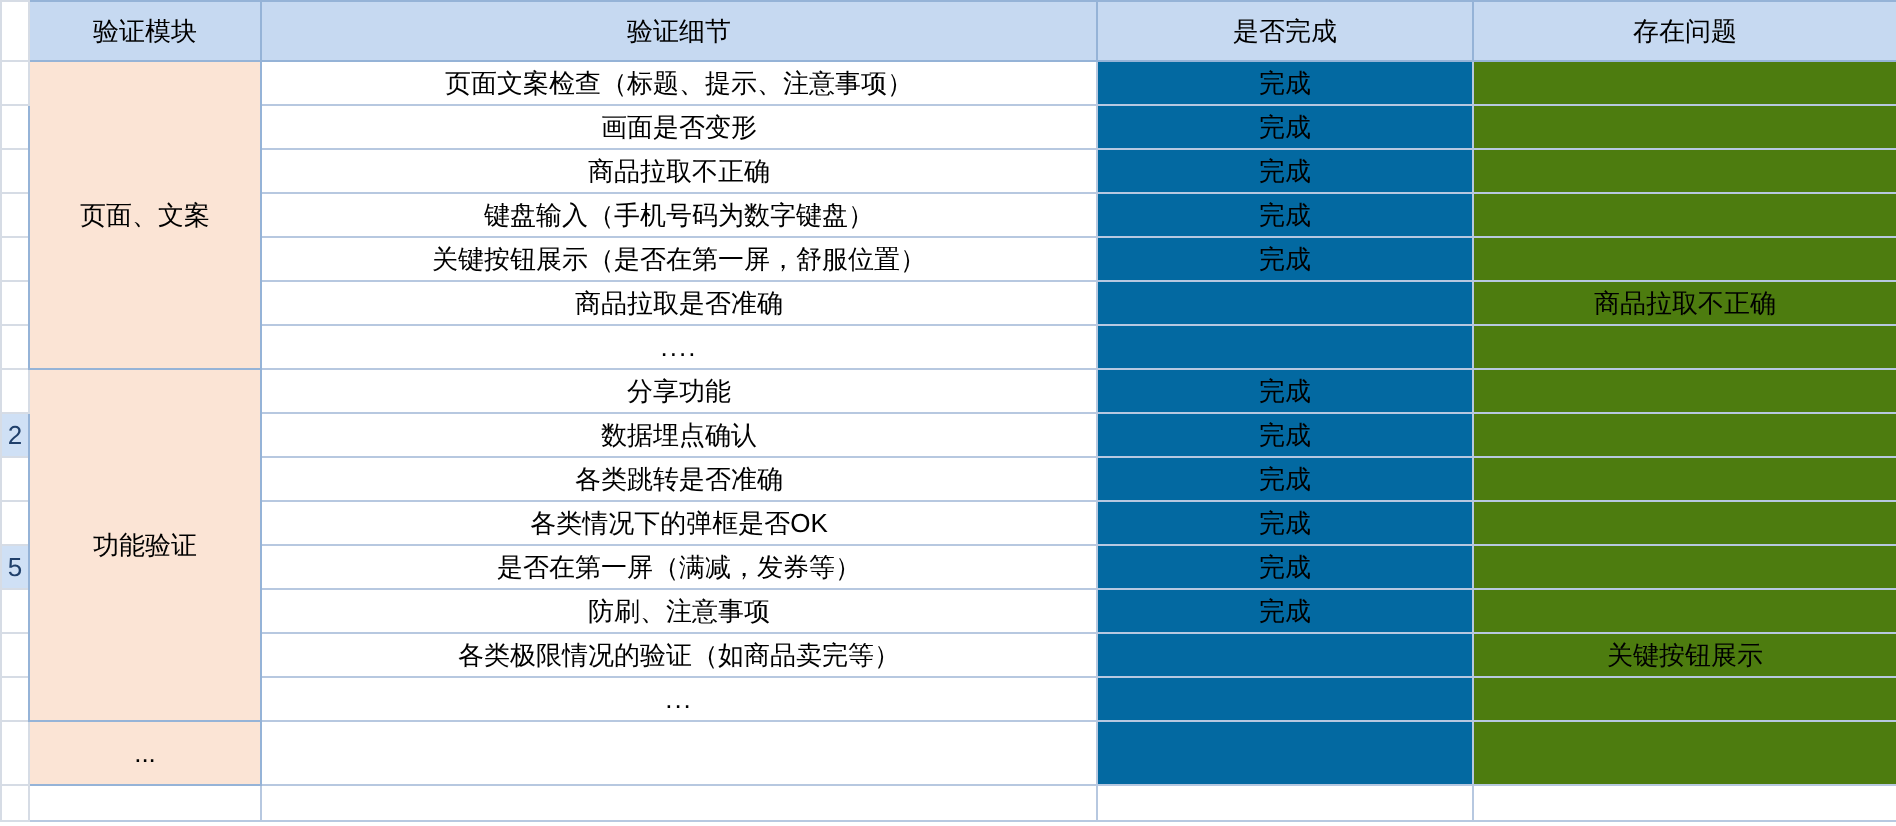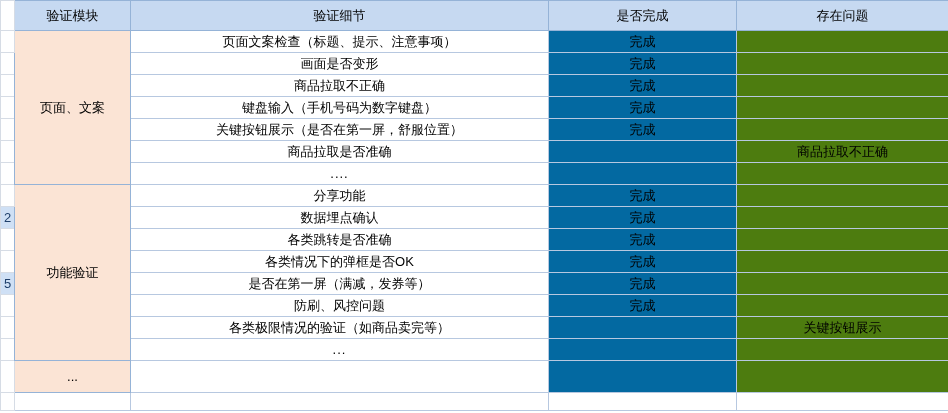--- a/index.html
+++ b/index.html
@@ -196,21 +196,21 @@
         <td class="issue"></td>
       </tr>
       <tr class="datarow">
         <td class="gutter selected">5</td>
         <td class="detail">是否在第一屏（满减，发券等）</td>
         <td class="done">完成</td>
         <td class="issue"></td>
       </tr>
       <tr class="datarow">
         <td class="gutter"></td>
-        <td class="detail">防刷、风控问题</td>
+        <td class="detail">防刷、注意事项</td>
         <td class="done">完成</td>
         <td class="issue"></td>
       </tr>
       <tr class="datarow">
         <td class="gutter"></td>
         <td class="detail">各类极限情况的验证（如商品卖完等）</td>
         <td class="done"></td>
         <td class="issue">关键按钮展示</td>
       </tr>
       <tr class="datarow">

